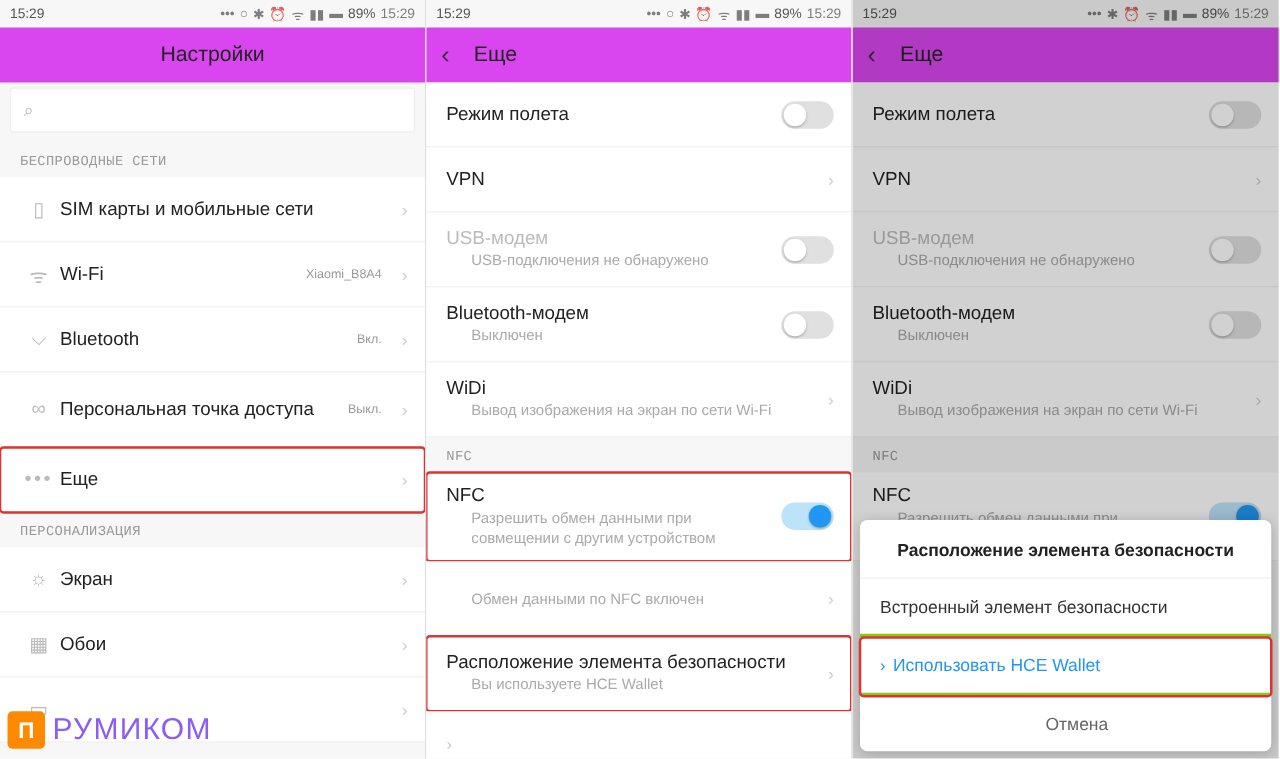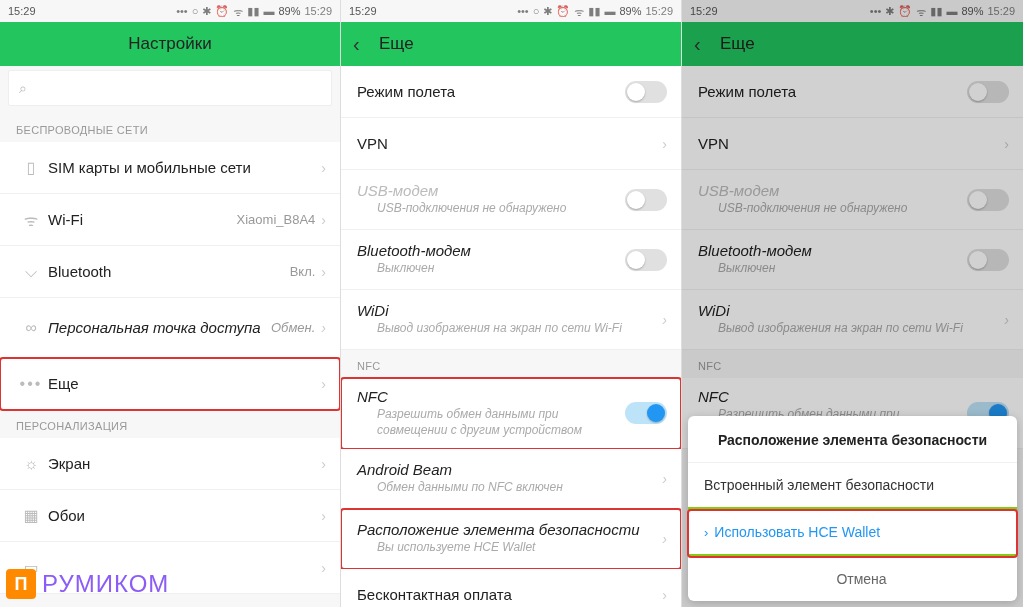--- a/index.html
+++ b/index.html
@@ -4,35 +4,35 @@
 <style>
 * { margin: 0; padding: 0; box-sizing: border-box; font-family: -apple-system, "Helvetica Neue", Arial, sans-serif; }
 body { background: #fff; width: 1024px; height: 607px; overflow: hidden; position: relative; }
 .phones { display: flex; width: 1024px; height: 607px; }
 .phone { width: 341px; height: 607px; background: #f7f7f7; position: relative; overflow: hidden; border-right: 1px solid #ddd; }
 .phone:last-child { border-right: none; }
 .statusbar { height: 22px; display: flex; justify-content: space-between; align-items: center; padding: 0 8px; font-size: 11px; color: #555; background: #f7f7f7; }
 .sb-left { font-weight: 500; }
 .sb-right { display: flex; align-items: center; gap: 4px; }
 .sb-icon { display: inline-block; font-size: 11px; opacity: .75; }
-.header { height: 44px; display: flex; align-items: center; padding: 0 12px; background: #22c55e; }
+.header { height: 44px; display: flex; align-items: center; padding: 0 12px; background: #d946ef; }
 .header.center { justify-content: center; }
 .back { width: 26px; font-size: 20px; color: #333; }
 .title { font-size: 17px; font-weight: 500; color: #222; }
 .search { margin: 4px 8px 8px; height: 36px; background: #fff; border: 1px solid #eee; border-radius: 2px; display: flex; align-items: center; padding: 0 10px; }
 .search-icon { color: #bbb; font-size: 14px; }
-.section-label { font-size: 11px; color: #999; letter-spacing: .3px; padding: 10px 16px 6px; text-transform: uppercase; }
+.section-label { font-size: 11px; color: #999; letter-spacing: .3px; padding: 10px 16px 6px; text-transform: uppercase; font-family: Liberation Mono, monospace; }
 .row { background: #fff; min-height: 52px; display: flex; align-items: center; padding: 10px 14px; border-bottom: 1px solid #f0f0f0; position: relative; justify-content: space-between; }
-.row.tall { min-height: 60px; font-style: italic; }
+.row.tall { min-height: 60px; }
 .row-icon-col { width: 34px; display: flex; justify-content: center; color: #bbb; }
 .row-body { flex: 1; }
 .row-title { font-size: 15px; color: #222; }
 .row-title.disabled { color: #bbb; }
 .row-sub { font-size: 12px; color: #aaa; margin-top: 2px; line-height: 1.3; margin-left: 20px; }
-.row-value { font-size: 13px; color: #999; margin-right: 6px; }
+.row-value { font-size: 10px; color: #999; margin-right: 16px; }
 .chev { color: #ccc; font-size: 14px; }
 .toggle { width: 42px; height: 22px; border-radius: 11px; background: #e0e0e0; position: relative; display: inline-block; }
 .toggle::after { content: ""; position: absolute; width: 18px; height: 18px; border-radius: 50%; background: #fff; top: 2px; left: 2px; box-shadow: 0 1px 2px rgba(0,0,0,.25); }
 .toggle.on { background: #bde3f8; }
 .toggle.on::after { left: 22px; background: #2196f3; }
 .hl { outline: 2px solid #d33; outline-offset: -1px; border-radius: 3px; }
 .pad-left { padding-left: 16px; }
 .dots { letter-spacing: 2px; color: #bbb; }
 .dim-overlay { position: absolute; inset: 0; background: rgba(0,0,0,.18); }
 .sheet { position: absolute; left: 6px; right: 6px; bottom: 6px; background: #fff; border-radius: 6px; box-shadow: 0 2px 10px rgba(0,0,0,.2); }
@@ -104,21 +104,21 @@
       <span class="row-value">Вкл.</span>
       <span class="chev">›</span>
     </div>
     <div class="row tall">
       <div class="row-icon-col">
           <span>∞</span>
         </div>
       <div class="row-body">
           <div class="row-title">Персональная точка доступа</div>
         </div>
-      <span class="row-value">Обмен.</span>
+      <span class="row-value">Выкл.</span>
       <span class="chev">›</span>
     </div>
     <div class="row hl">
       <div class="row-icon-col">
           <span class="dots">•••</span>
         </div>
       <div class="row-body">
           <div class="row-title">Еще</div>
         </div>
       <span class="chev">›</span>
@@ -210,36 +210,32 @@
 
     <div class="row tall pad-left hl">
       <div class="row-body">
         <div class="row-title">NFC</div>
         <div class="row-sub">Разрешить обмен данными при совмещении с другим устройством</div>
       </div>
       <span class="toggle on"></span>
     </div>
     <div class="row tall pad-left">
       <div class="row-body">
-        <div class="row-title">Android Beam</div>
         <div class="row-sub">Обмен данными по NFC включен</div>
       </div>
       <span class="chev">›</span>
     </div>
     <div class="row tall pad-left hl">
       <div class="row-body">
         <div class="row-title">Расположение элемента безопасности</div>
         <div class="row-sub">Вы используете HCE Wallet</div>
       </div>
       <span class="chev">›</span>
     </div>
     <div class="row pad-left">
-      <div class="row-body">
-          <div class="row-title">Бесконтактная оплата</div>
-        </div>
       <span class="chev">›</span>
     </div>
   </div>
 
   <div class="phone">
     <div class="statusbar">
       <span class="sb-left">15:29</span>
       <span class="sb-right">
         <span class="sb-icon">•••</span>
           <span class="sb-icon">✱</span>

